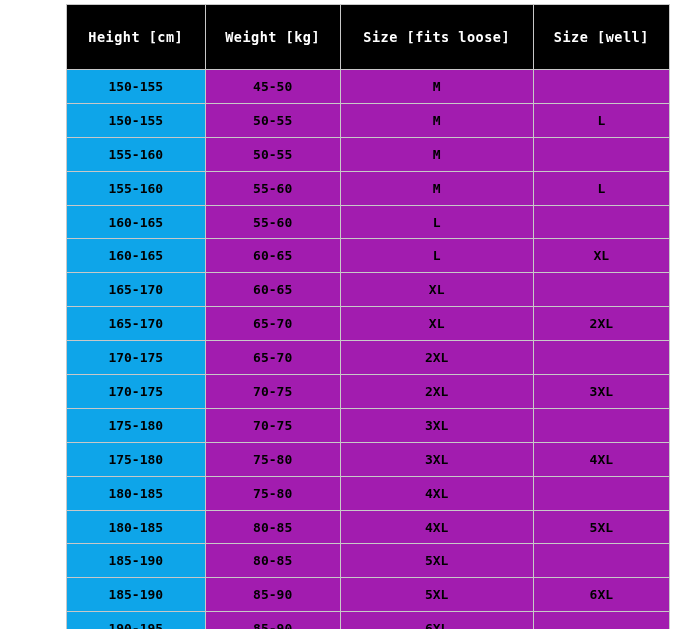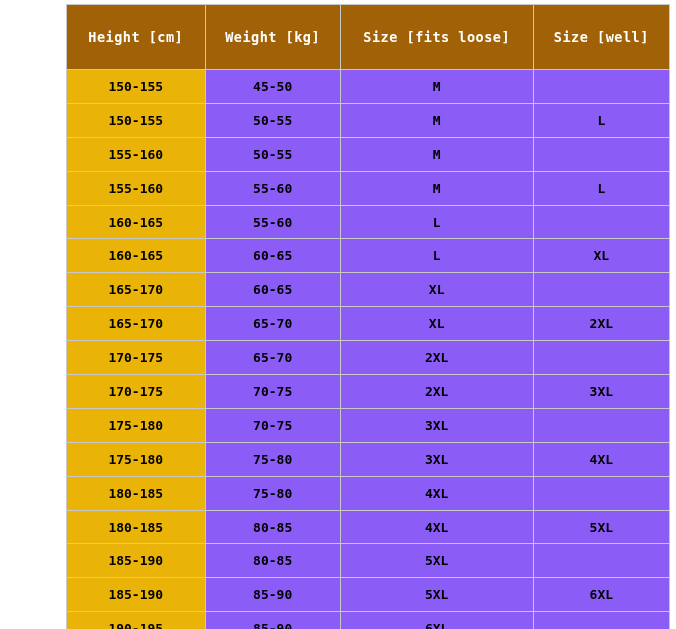--- a/index.html
+++ b/index.html
@@ -25,21 +25,21 @@
     width: 604px;
     height: 621px;
     border: 1px solid #c8c8c8;
   }
   table.size-chart col.c0 { width: 125px; }
   table.size-chart col.c1 { width: 122px; }
   table.size-chart col.c2 { width: 174px; }
   table.size-chart col.c3 { width: 123px; }
 
   table.size-chart th {
-    background: #a16207;
+    background: #000000;
     color: #ffffff;
     font-size: 13.5px;
     font-weight: bold;
     letter-spacing: 0.5px;
     text-align: center;
     vertical-align: middle;
     height: 64px;
     border: 1px solid #c8c8c8;
     padding: 0 4px;
     white-space: nowrap;
@@ -49,24 +49,24 @@
     font-weight: bold;
     color: #000000;
     text-align: center;
     vertical-align: middle;
     height: 32.9px;
     border: 1px solid #c8c8c8;
     padding: 0 4px;
     white-space: nowrap;
   }
   td.col-height {
-    background: #eab308;
+    background: #0ea5e9;
   }
   td.col-weight, td.col-fit, td.col-loose {
-    background: #8b5cf6;
+    background: #a21caf;
   }
 </style>
 </head>
 <body>
 
 <div class="table-wrap">
   <table class="size-chart">
     <colgroup>
       <col class="c0">
         <col class="c1">

